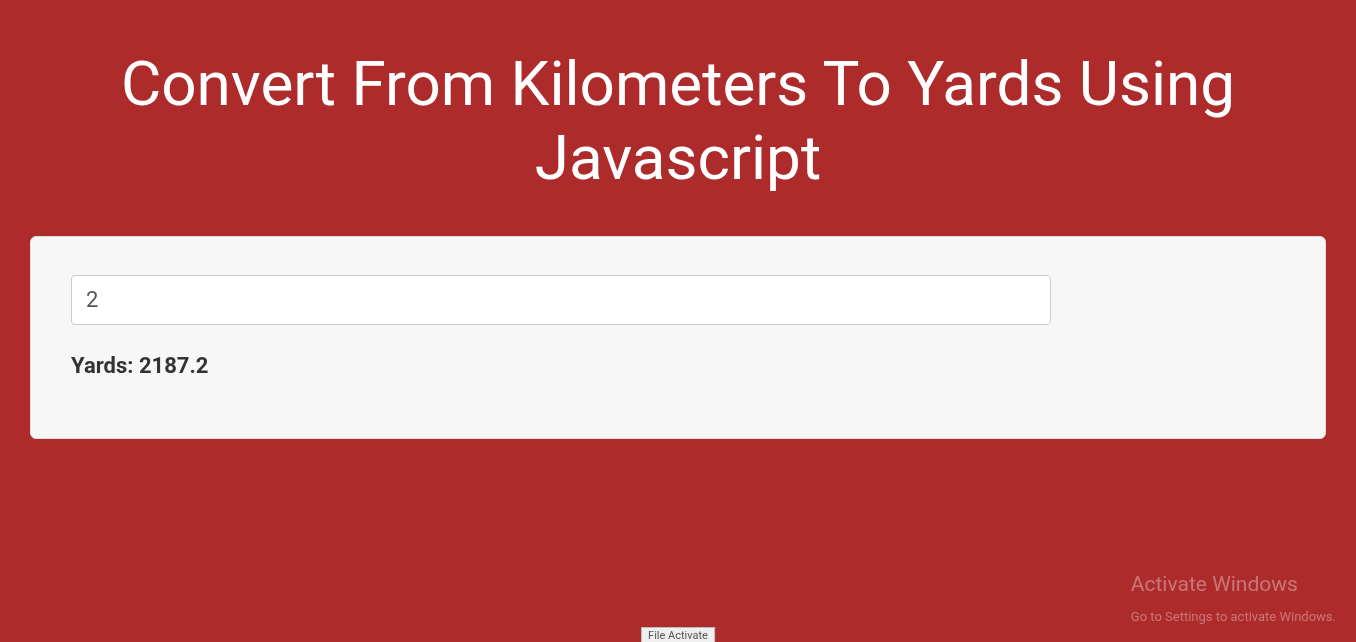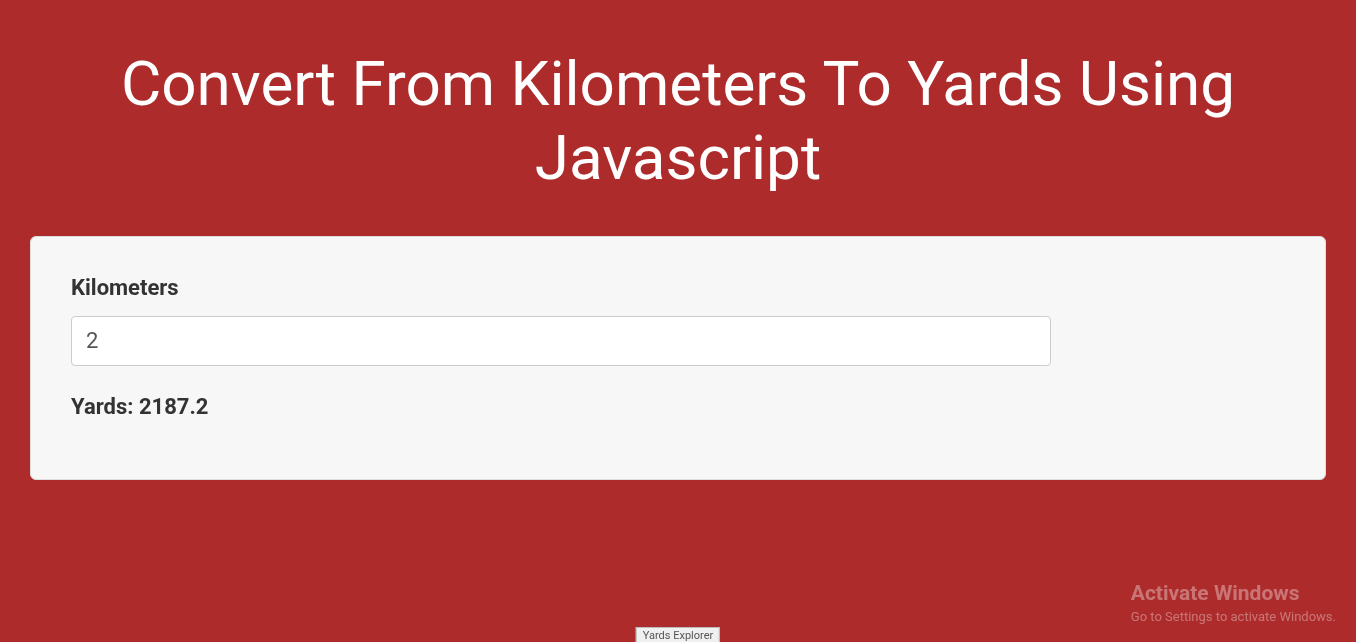--- a/index.html
+++ b/index.html
@@ -62,27 +62,27 @@
     .watermark {
       position: absolute;
       right: 20px;
       bottom: 18px;
       text-align: left;
       color: #c27474;
       pointer-events: none;
     }
     .watermark-title {
       font-size: 21px;
-      font-weight: 700;
+      font-weight: 400;
       color: rgba(255,255,255,0.35);
     }
     .watermark-sub {
       font-size: 13px;
       color: rgba(255,255,255,0.35);
-      margin-top: 4px;
+      margin-top: 13px;
     }
     .taskbar-hint {
       position: absolute;
       bottom: 0;
       left: 50%;
       transform: translateX(-50%);
       background: #f0f0f0;
       border: 1px solid #bbb;
       border-bottom: none;
       font-size: 11px;
@@ -90,24 +90,23 @@
       padding: 1px 6px 0 6px;
     }
   </style>
 </head>
 <body>
 
 <div class="container">
   <h1 class="page-title">Convert From Kilometers To Yards Using Javascript</h1>
 
   <div class="card">
-    <label class="input-label">Kilometers</label>
     <input type="text" class="text-input" value="2" style="">
     <p class="result-text">Yards: 2187.2</p>
   </div>
 </div>
 
 <div class="watermark">
   <div class="watermark-title">Activate Windows</div>
   <div class="watermark-sub">Go to Settings to activate Windows.</div>
 </div>
 
-<div class="taskbar-hint">Yards Explorer</div>
+<div class="taskbar-hint">File Activate</div>
 
 </body></html>

